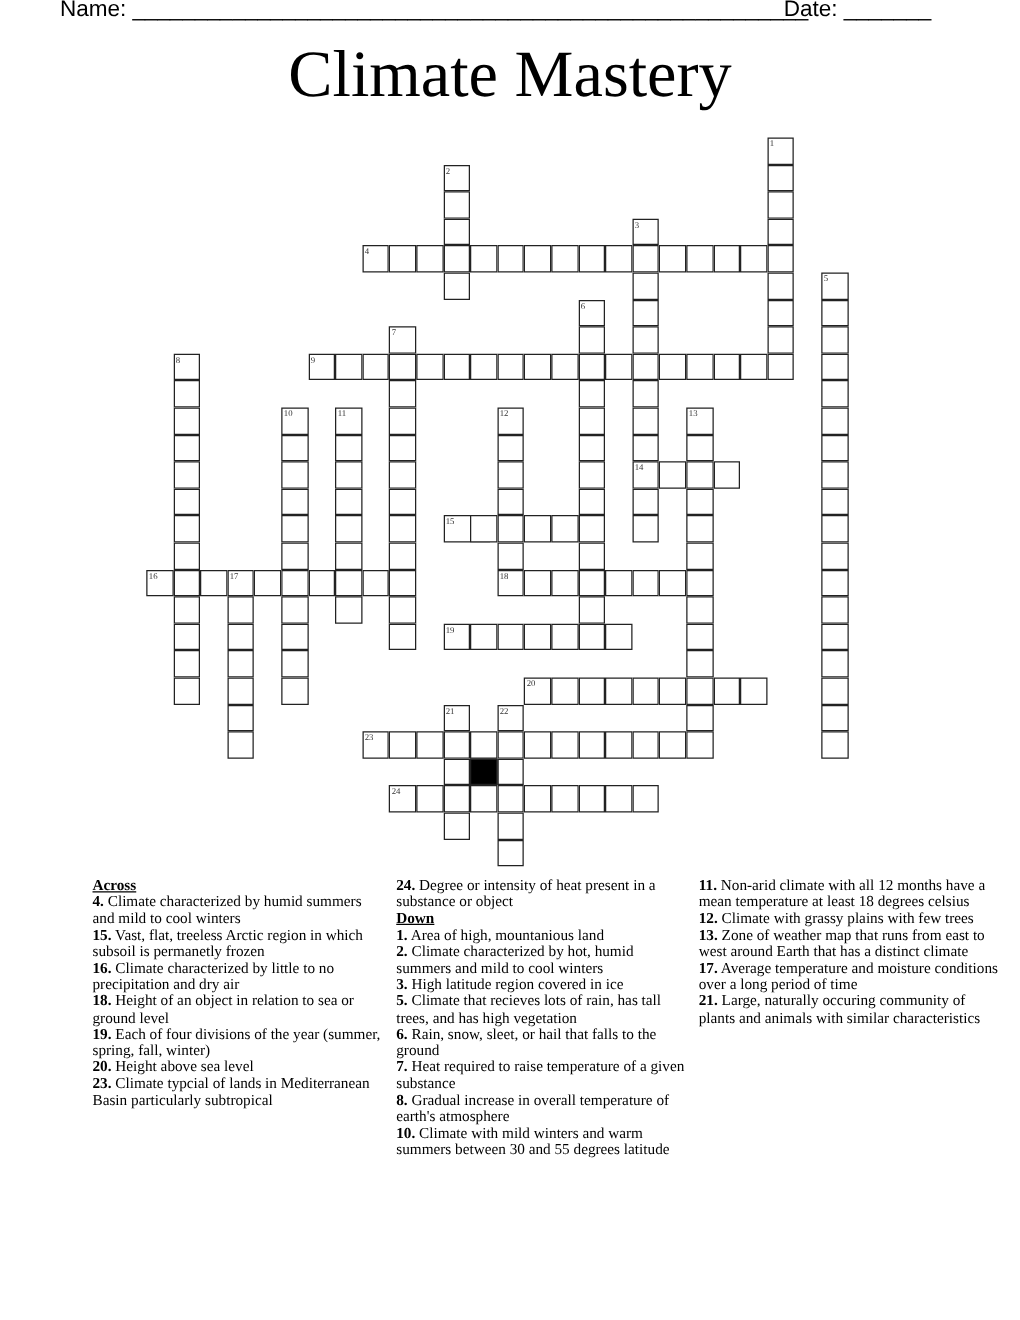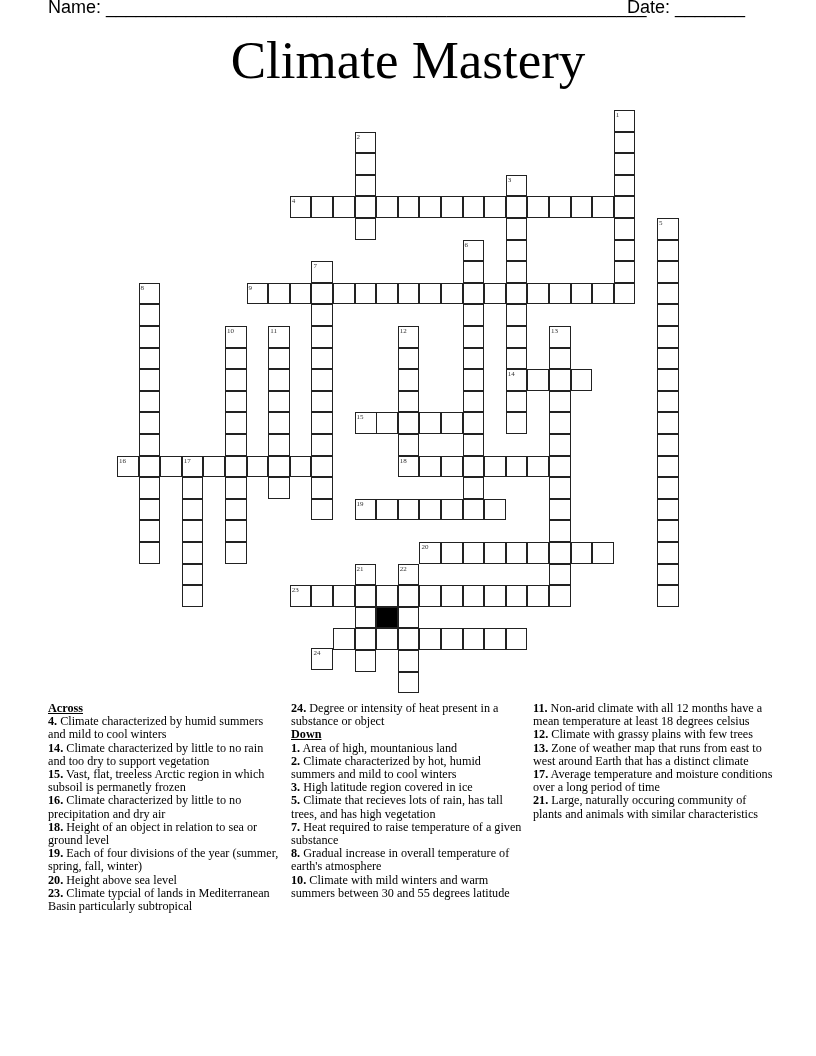--- a/index.html
+++ b/index.html
@@ -5,21 +5,21 @@
   html, body { margin: 0; padding: 0; background: #ffffff; }
   body { width: 816px; height: 1056px; position: relative; overflow: hidden; }
   .hdr { position: absolute; top: -3px; font-family: "Liberation Sans", sans-serif; font-size: 18px; color: #000; white-space: nowrap; }
   .hdr-name { left: 48px; }
   .hdr-date { left: 627px; }
   .title { position: absolute; top: 30px; left: 0; width: 816px; text-align: center; font-family: "Liberation Serif", serif; font-size: 53px; color: #000; }
   #grid { position: absolute; left: 117px; top: 110px; }
   .cell { position: absolute; width: 21.6px; height: 21.6px; box-sizing: border-box; border: 1.2px solid #222; background: #fff; }
   .cell.black { background: #000; }
   .num { position: absolute; left: 1px; top: 0px; font-family: "Liberation Serif", serif; font-size: 7px; line-height: 8px; color: #333; }
-  .clues { position: absolute; top: 702px; font-family: "Liberation Serif", serif; font-size: 12.2px; line-height: 13.2px; color: #000; }
+  .clues { position: absolute; top: 702px; font-family: "Liberation Serif", serif; font-size: 12.2px; line-height: 13.2px; color: #000; margin-left: 26px; }
   .col1 { left: 48px; width: 232px; }
   .col2 { left: 291px; width: 232px; }
   .col3 { left: 533px; width: 240px; }
   .clue-head { font-weight: bold; text-decoration: underline; }
   .clue b { font-weight: bold; }
 </style>
 </head>
 <body>
 
 <div class="hdr hdr-name">Name: ______________________________________________________</div>
@@ -272,52 +272,52 @@
     </div>
     <div class="cell" style="left: 194.4px; top: 475.2px;"></div>
     <div class="cell" style="left: 216px; top: 475.2px;"></div>
     <div class="cell" style="left: 259.2px; top: 475.2px;"></div>
     <div class="cell" style="left: 302.4px; top: 475.2px;"></div>
     <div class="cell" style="left: 324px; top: 475.2px;"></div>
     <div class="cell" style="left: 345.6px; top: 475.2px;"></div>
     <div class="cell" style="left: 367.2px; top: 475.2px;"></div>
     <div class="cell" style="left: 388.8px; top: 475.2px;"></div>
     <div class="cell" style="left: 410.4px; top: 475.2px;"></div>
-    <div class="cell" style="left: 194.4px; top: 518.4px; margin-top: 20px;">
+    <div class="cell" style="left: 194.4px; top: 518.4px;">
       <span class="num">24</span>
     </div>
     <div class="cell" style="left: 216px; top: 518.4px;"></div>
     <div class="cell" style="left: 259.2px; top: 518.4px;"></div>
     <div class="cell" style="left: 302.4px; top: 518.4px;"></div>
     <div class="cell" style="left: 324px; top: 518.4px;"></div>
     <div class="cell" style="left: 345.6px; top: 518.4px;"></div>
     <div class="cell" style="left: 367.2px; top: 518.4px;"></div>
     <div class="cell" style="left: 388.8px; top: 518.4px;"></div>
     <div class="cell black" style="left: 259.2px; top: 496.8px;"></div>
   </div>
 
 <div class="clues col1">
   <div class="clue-head">Across</div>
   <div class="clue"><b>4.</b><span> Climate characterized by humid summers and mild to cool winters</span></div>
-  <div class="clue"><b>14.</b><span> Climate characterized by little to no rain and too dry to support vegetation</span></div>
   <div class="clue"><b>15.</b><span> Vast, flat, treeless Arctic region in which subsoil is permanetly frozen</span></div>
   <div class="clue"><b>16.</b><span> Climate characterized by little to no precipitation and dry air</span></div>
   <div class="clue"><b>18.</b><span> Height of an object in relation to sea or ground level</span></div>
   <div class="clue"><b>19.</b><span> Each of four divisions of the year (summer, spring, fall, winter)</span></div>
   <div class="clue"><b>20.</b><span> Height above sea level</span></div>
   <div class="clue"><b>23.</b><span> Climate typcial of lands in Mediterranean Basin particularly subtropical</span></div>
 </div>
 
 <div class="clues col2">
   <div class="clue"><b>24.</b><span> Degree or intensity of heat present in a substance or object</span></div>
   <div class="clue-head">Down</div>
   <div class="clue"><b>1.</b><span> Area of high, mountanious land</span></div>
   <div class="clue"><b>2.</b><span> Climate characterized by hot, humid summers and mild to cool winters</span></div>
   <div class="clue"><b>3.</b><span> High latitude region covered in ice</span></div>
   <div class="clue"><b>5.</b><span> Climate that recieves lots of rain, has tall trees, and has high vegetation</span></div>
+  <div class="clue"><b>6.</b><span> Rain, snow, sleet, or hail that falls to the ground</span></div>
   <div class="clue"><b>7.</b><span> Heat required to raise temperature of a given substance</span></div>
   <div class="clue"><b>8.</b><span> Gradual increase in overall temperature of earth's atmosphere</span></div>
   <div class="clue"><b>10.</b><span> Climate with mild winters and warm summers between 30 and 55 degrees latitude</span></div>
 </div>
 
 <div class="clues col3">
   <div class="clue"><b>11.</b><span> Non-arid climate with all 12 months have a mean temperature at least 18 degrees celsius</span></div>
   <div class="clue"><b>12.</b><span> Climate with grassy plains with few trees</span></div>
   <div class="clue"><b>13.</b><span> Zone of weather map that runs from east to west around Earth that has a distinct climate</span></div>
   <div class="clue"><b>17.</b><span> Average temperature and moisture conditions over a long period of time</span></div>

